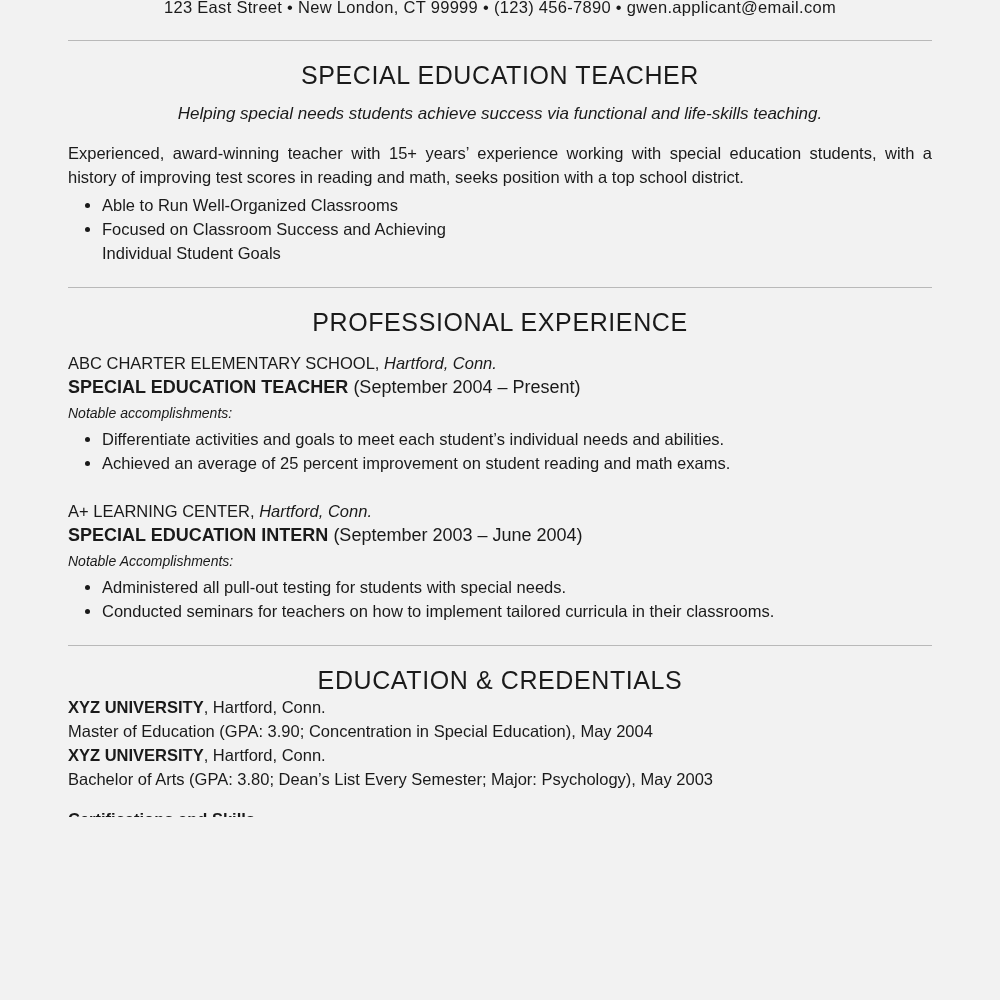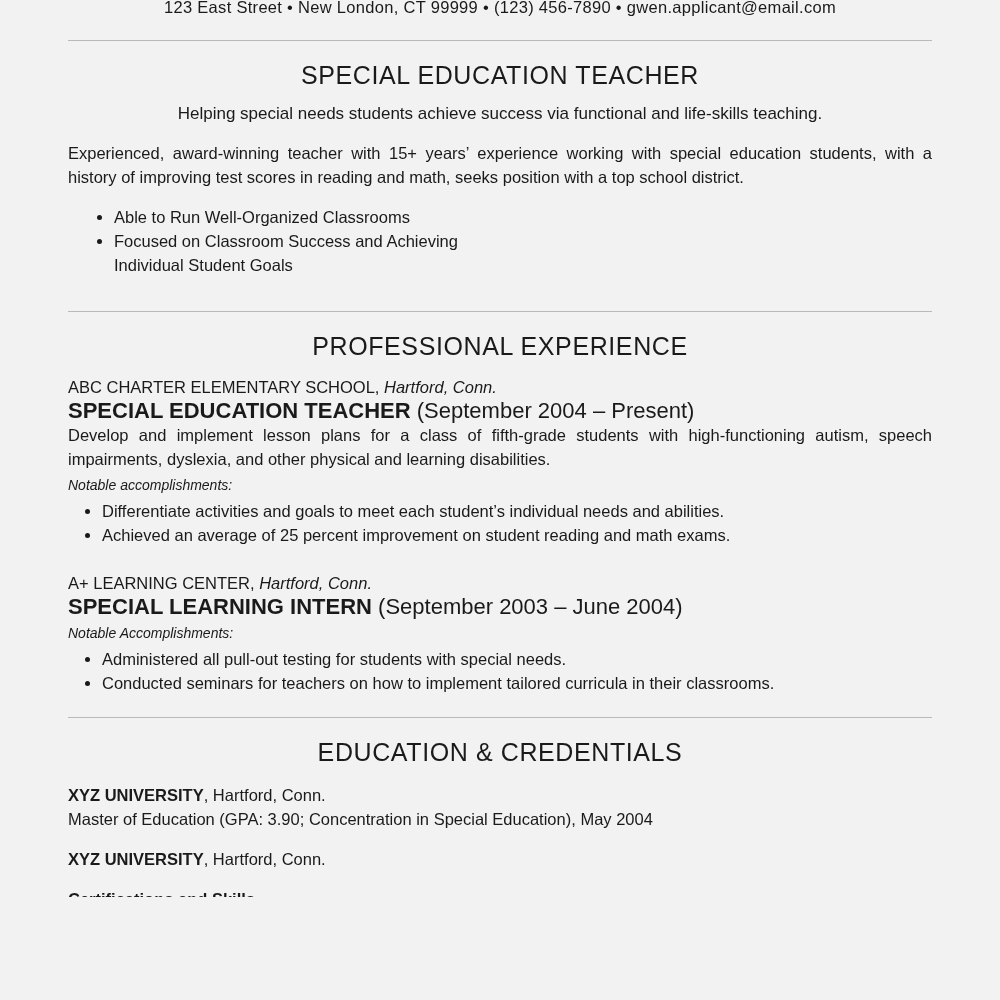--- a/index.html
+++ b/index.html
@@ -40,20 +40,21 @@
   }
   .section-title {
     text-align: center;
     font-size: 25px;
     letter-spacing: 0.6px;
     font-weight: 400;
     margin: 20px 0 0 0;
   }
   .tagline {
     text-align: center;
+    font-style: italic;
     font-size: 17px;
     margin: 14px 0 0 0;
   }
   .summary {
     font-size: 16.5px;
     line-height: 24px;
     margin: 17px 0 0 0;
     text-align: justify;
   }
   .key-skills-label {
@@ -63,40 +64,40 @@
   }
   .skills-cols {
     display: flex;
     margin-top: 4px;
   }
   .skills-col {
     width: 50%;
     box-sizing: border-box;
   }
   .skills-col ul {
-    margin: 12px;
+    margin: 0;
     padding-left: 34px;
   }
   .skills-col li {
     font-size: 16.5px;
     line-height: 24px;
     margin-bottom: 0;
   }
   .exp-block {
     margin-top: 14px;
   }
   .exp-company {
     font-size: 16.5px;
     line-height: 24px;
   }
   .exp-company em {
     font-style: italic;
   }
   .exp-role {
-    font-size: 22px;
+    font-size: 18px;
     line-height: 24px;
   }
   .exp-role b {
     font-weight: bold;
   }
   .exp-desc {
     font-size: 16.5px;
     line-height: 24px;
     text-align: justify;
   }
@@ -108,21 +109,20 @@
   }
   .bullets {
     margin: 2px 0 0 0;
     padding-left: 34px;
   }
   .bullets li {
     font-size: 16.5px;
     line-height: 24px;
   }
   .edu-block {
-    margin-top: 16px;
   }
   .edu-school {
     font-size: 16.5px;
     line-height: 24px;
   }
   .edu-school b {
     font-weight: bold;
   }
   .edu-degree {
     font-size: 16.5px;
@@ -169,37 +169,36 @@
 
   <div class="exp-block">
     <div class="exp-company">
       <span>ABC CHARTER ELEMENTARY SCHOOL,</span>
       <em>Hartford, Conn.</em>
     </div>
     <div class="exp-role">
       <b>SPECIAL EDUCATION TEACHER</b>
       <span>(September 2004 – Present)</span>
     </div>
-    <div class="exp-desc">Develop and implement lesson plans for a class of fifth-grade students with high-functioning autism, speech impairments, dyslexia, and other physical and learning disabilities.</div>
     <div class="notable">Notable accomplishments:</div>
     <ul class="bullets">
       <li>Differentiate activities and goals to meet each student’s individual needs and abilities.</li>
       <li>Achieved an average of 25 percent improvement on student reading and math exams.</li>
     </ul>
   </div>
 
   <div class="spacer-sm"></div>
 
   <div class="exp-block">
     <div class="exp-company">
       <span>A+ LEARNING CENTER,</span>
       <em>Hartford, Conn.</em>
     </div>
     <div class="exp-role">
-      <b>SPECIAL LEARNING INTERN</b>
+      <b>SPECIAL EDUCATION INTERN</b>
       <span>(September 2003 – June 2004)</span>
     </div>
     <div class="notable">Notable Accomplishments:</div>
     <ul class="bullets">
       <li>Administered all pull-out testing for students with special needs.</li>
       <li>Conducted seminars for teachers on how to implement tailored curricula in their classrooms.</li>
     </ul>
   </div>
 
   <hr class="rule">
@@ -210,17 +209,18 @@
     <div class="edu-school">
       <b>XYZ UNIVERSITY</b><span>, Hartford, Conn.</span>
     </div>
     <div class="edu-degree">Master of Education (GPA: 3.90; Concentration in Special Education), May 2004</div>
   </div>
 
   <div class="edu-block">
     <div class="edu-school">
       <b>XYZ UNIVERSITY</b><span>, Hartford, Conn.</span>
     </div>
+    <div class="edu-degree">Bachelor of Arts (GPA: 3.80; Dean’s List Every Semester; Major: Psychology), May 2003</div>
   </div>
 
   <div class="cut-off">Certifications and Skills</div>
 
 </div>
 
 </body></html>

